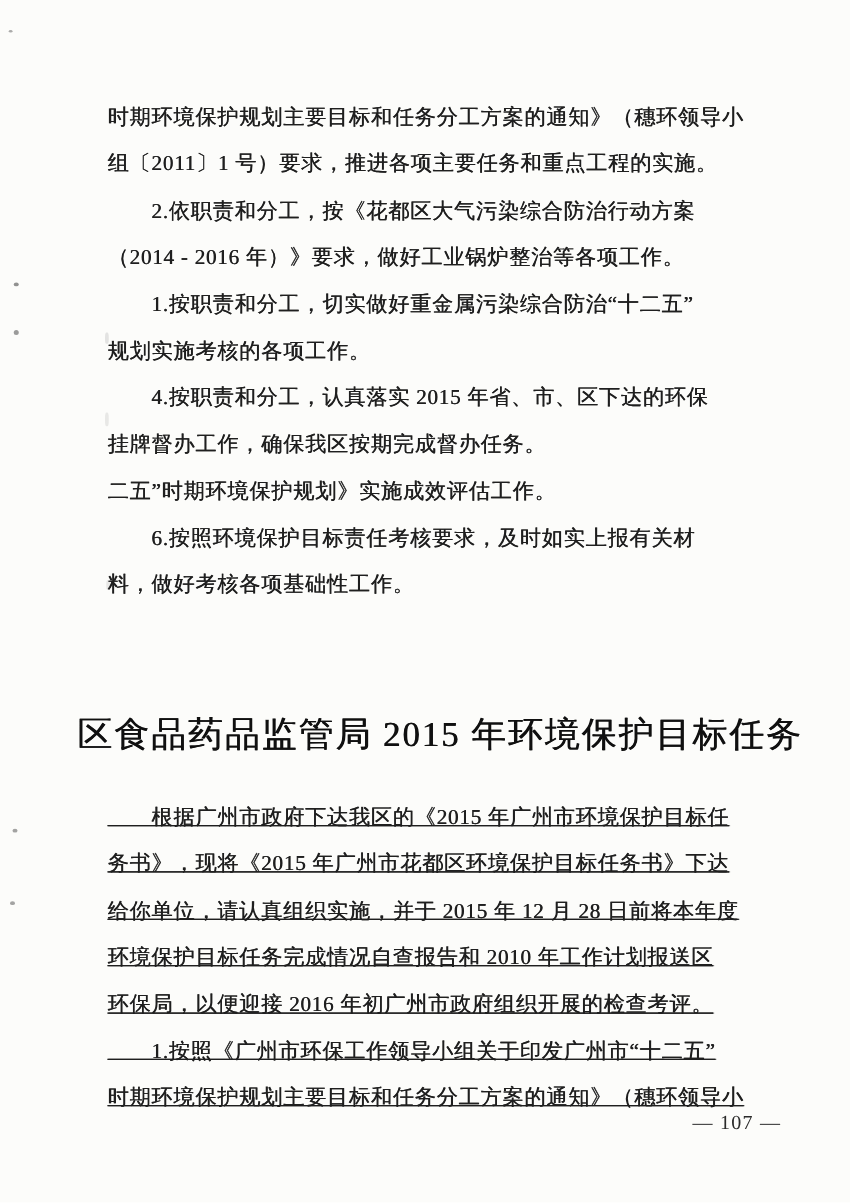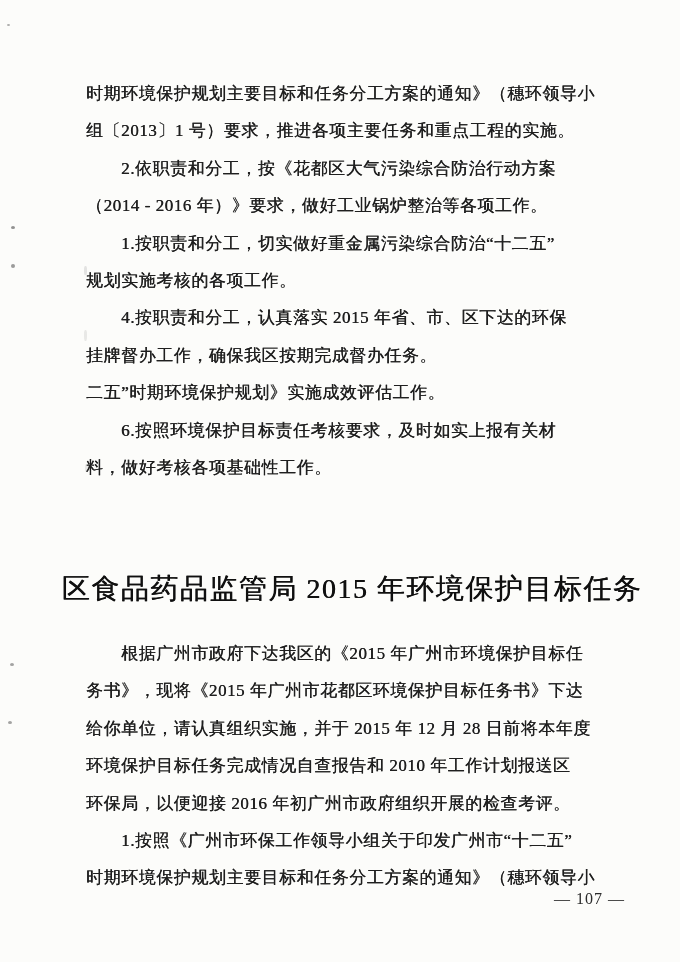--- a/index.html
+++ b/index.html
@@ -16,21 +16,21 @@
     font-family: "Liberation Serif", "DejaVu Serif", serif;
     color: #1f1f1f;
     padding-left: 24px;
   }
   .body-block {
     position: absolute;
     left: 86px;
     width: 522px;
   }
   .block-top { top: 75px; }
-  .block-bottom { top: 635px; }
+  .block-bottom { top: 635px; text-decoration: underline; }
   .line {
     height: 37.4px;
     line-height: 37.4px;
     font-size: 17px;
     letter-spacing: 0.55px;
     white-space: pre;
     text-shadow: 0.35px 0 0 currentColor; 
   }
   .heading {
     position: absolute;
@@ -76,21 +76,21 @@
   .m2 { left: 84px; top: 330px; width: 3px; height: 11px; opacity: .15; }
   .m3 { left: 85px; top: 464px; width: 3px; height: 8px;  opacity: .15; }
 </style>
 </head>
 <body>
 
 <div class="page">
 
   <div class="body-block block-top">
       <div class="line">时期环境保护规划主要目标和任务分工方案的通知》（穗环领导小</div>
-      <div class="line">组〔2013〕1 号）要求，推进各项主要任务和重点工程的实施。</div>
+      <div class="line">组〔2011〕1 号）要求，推进各项主要任务和重点工程的实施。</div>
       <div class="line">　　2.依职责和分工，按《花都区大气污染综合防治行动方案</div>
       <div class="line">（2014 - 2016 年）》要求，做好工业锅炉整治等各项工作。</div>
       <div class="line">　　1.按职责和分工，切实做好重金属污染综合防治“十二五”</div>
       <div class="line">规划实施考核的各项工作。</div>
       <div class="line">　　4.按职责和分工，认真落实 2015 年省、市、区下达的环保</div>
       <div class="line">挂牌督办工作，确保我区按期完成督办任务。</div>
       <div class="line">二五”时期环境保护规划》实施成效评估工作。</div>
       <div class="line">　　6.按照环境保护目标责任考核要求，及时如实上报有关材</div>
       <div class="line">料，做好考核各项基础性工作。</div>
     </div>

